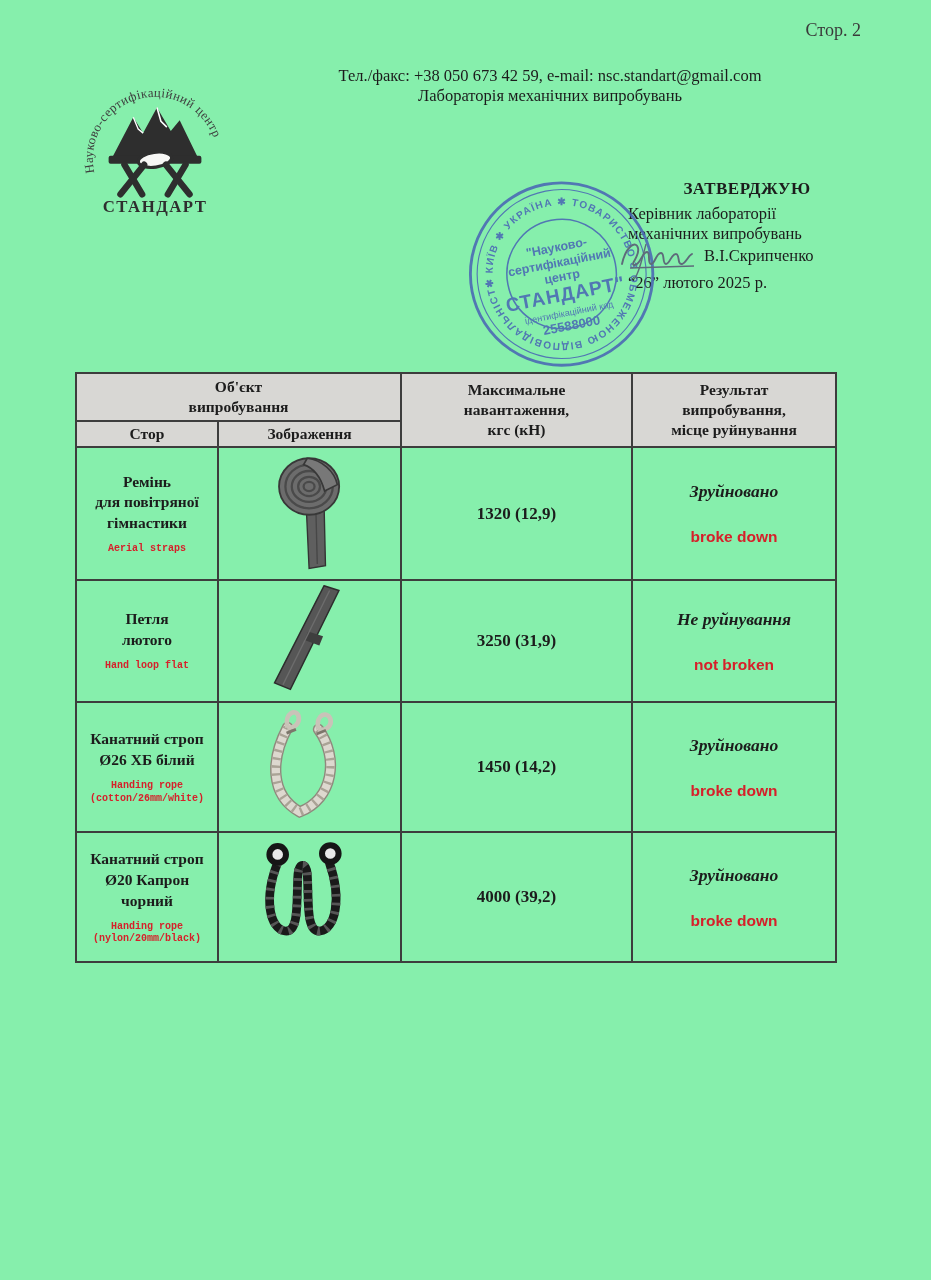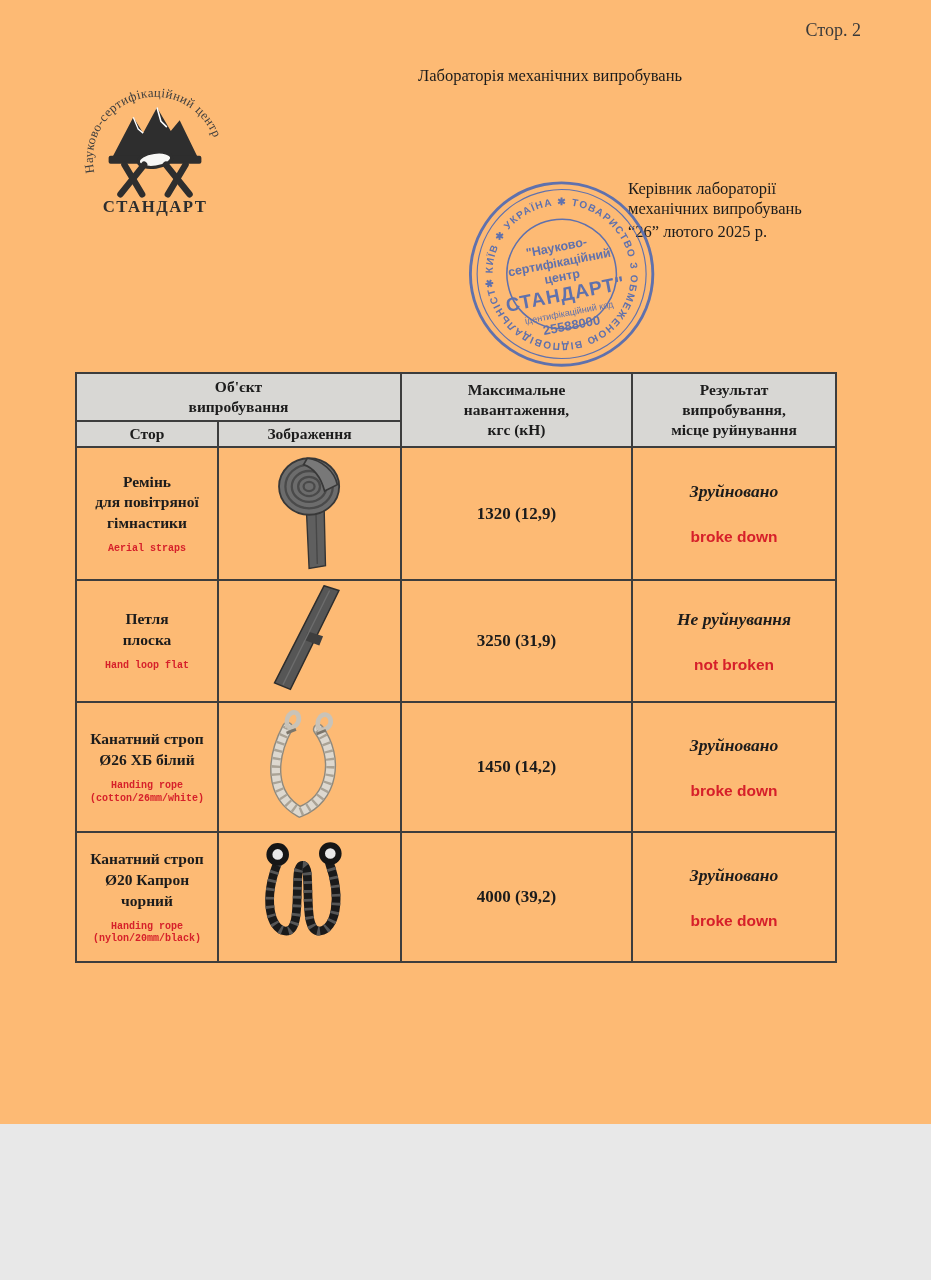--- a/index.html
+++ b/index.html
@@ -1,20 +1,20 @@
 <!DOCTYPE html>
 <html lang="uk"><head>
 <meta charset="utf-8">
 <style>
   html,body{margin:0;padding:0;background:#e8e8e8;}
   .page{
     position:relative;
-    width:931px;height:1124px;
+    width:931px;height:1280px;
     margin:0 auto;
-    background:#fdba74;
+    background:#86efac;
     font-family:"Liberation Serif", serif;
     color:#1c1c1c;
     overflow:hidden;
   }
   .pre{white-space:pre-line;}
   
   .page-num{position:absolute;top:20px;right:70px;font-size:18px;color:#3a3a3a;}
   
   .letterhead{position:absolute;left:238px;top:66px;width:624px;text-align:center;line-height:1.22;}
   .letterhead .org{font-size:18px;font-weight:bold;}
@@ -76,26 +76,36 @@
         <line x1="49" y1="102" x2="67" y2="132"></line>
         <line x1="69" y1="102" x2="45" y2="132"></line>
         <line x1="111" y1="102" x2="93" y2="132"></line>
         <line x1="91" y1="102" x2="115" y2="132"></line>
       </g>
       <text x="80" y="150" text-anchor="middle" font-weight="bold" font-size="17" letter-spacing="1.5" fill="#2e2e2e" font-family="Liberation Serif, serif">СТАНДАРТ</text>
     </svg>
   </div>
 
   <div class="letterhead">
+    <div class="ln">Тел./факс: +38 050 673 42 59, e-mail: nsc.standart@gmail.com</div>
     <div class="ln">Лабораторія механічних випробувань</div>
   </div>
 
   <div class="approval">
+    <div class="title">ЗАТВЕРДЖУЮ</div>
     <div>Керівник лабораторії</div>
     <div>механічних випробувань</div>
+    <div class="sig-row">
+      <svg class="signature-svg" width="104" height="48" viewBox="0 0 104 48">
+        <path d="M6,32 C 10,14 20,8 22,16 C 24,24 14,32 18,33 C 24,34 26,20 31,20 C 35,20 31,32 35,32 C 39,32 40,21 45,21 C 49,21 46,32 50,32 C 54,32 55,22 60,22 C 64,22 61,33 66,32 C 70,31 72,24 76,22" fill="none" stroke="#5e6b7a" stroke-width="1.9" stroke-linecap="round"></path>
+        <path d="M14,36 L 78,34" stroke="#5e6b7a" stroke-width="1.4" fill="none"></path>
+        <path d="M30,12 C 26,28 22,44 18,47" stroke="#5e6b7a" stroke-width="1.3" fill="none"></path>
+      </svg>
+      <span class="signer">В.І.Скрипченко</span>
+    </div>
     <div class="date">“26” лютого 2025 р.</div>
   </div>
 
   <div class="stamp">
     <svg width="192" height="192" viewBox="0 0 200 200">
       <g stroke="#4a67b5" fill="none">
         <circle cx="100" cy="100" r="95" stroke-width="3"></circle>
         <circle cx="100" cy="100" r="88" stroke-width="1.2"></circle>
         <circle cx="100" cy="100" r="57" stroke-width="1.6"></circle>
       </g>
@@ -165,21 +175,21 @@
         <td><span class="load-val">1320 (12,9)</span></td>
         <td>
           <div class="res-ua">Зруйновано</div>
           <div class="res-en" style="color:#d6202a">broke down</div>
         </td>
       </tr>
 
       <tr style="height:122px">
         <td>
           <div class="name-ua pre">Петля
-плоска</div>
+лютого</div>
           <div class="name-en pre" style="color:#d6202a">Hand loop flat</div>
         </td>
         <td class="imgcell">
           <svg width="160" height="112" viewBox="0 0 170 120">
             <path d="M 100,3 L 116,8 L 64,114 L 47,107 Z" fill="#565656" stroke="#2d2d2d" stroke-width="1.6"></path>
             <path d="M 83,52 L 99,57 L 95,67 L 79,61 Z" fill="#3e3e3e"></path>
             <line x1="106" y1="8" x2="56" y2="109" stroke="#6d6d6d" stroke-width="1.5"></line>
           </svg>
         </td>
         <td><span class="load-val">3250 (31,9)</span></td>

